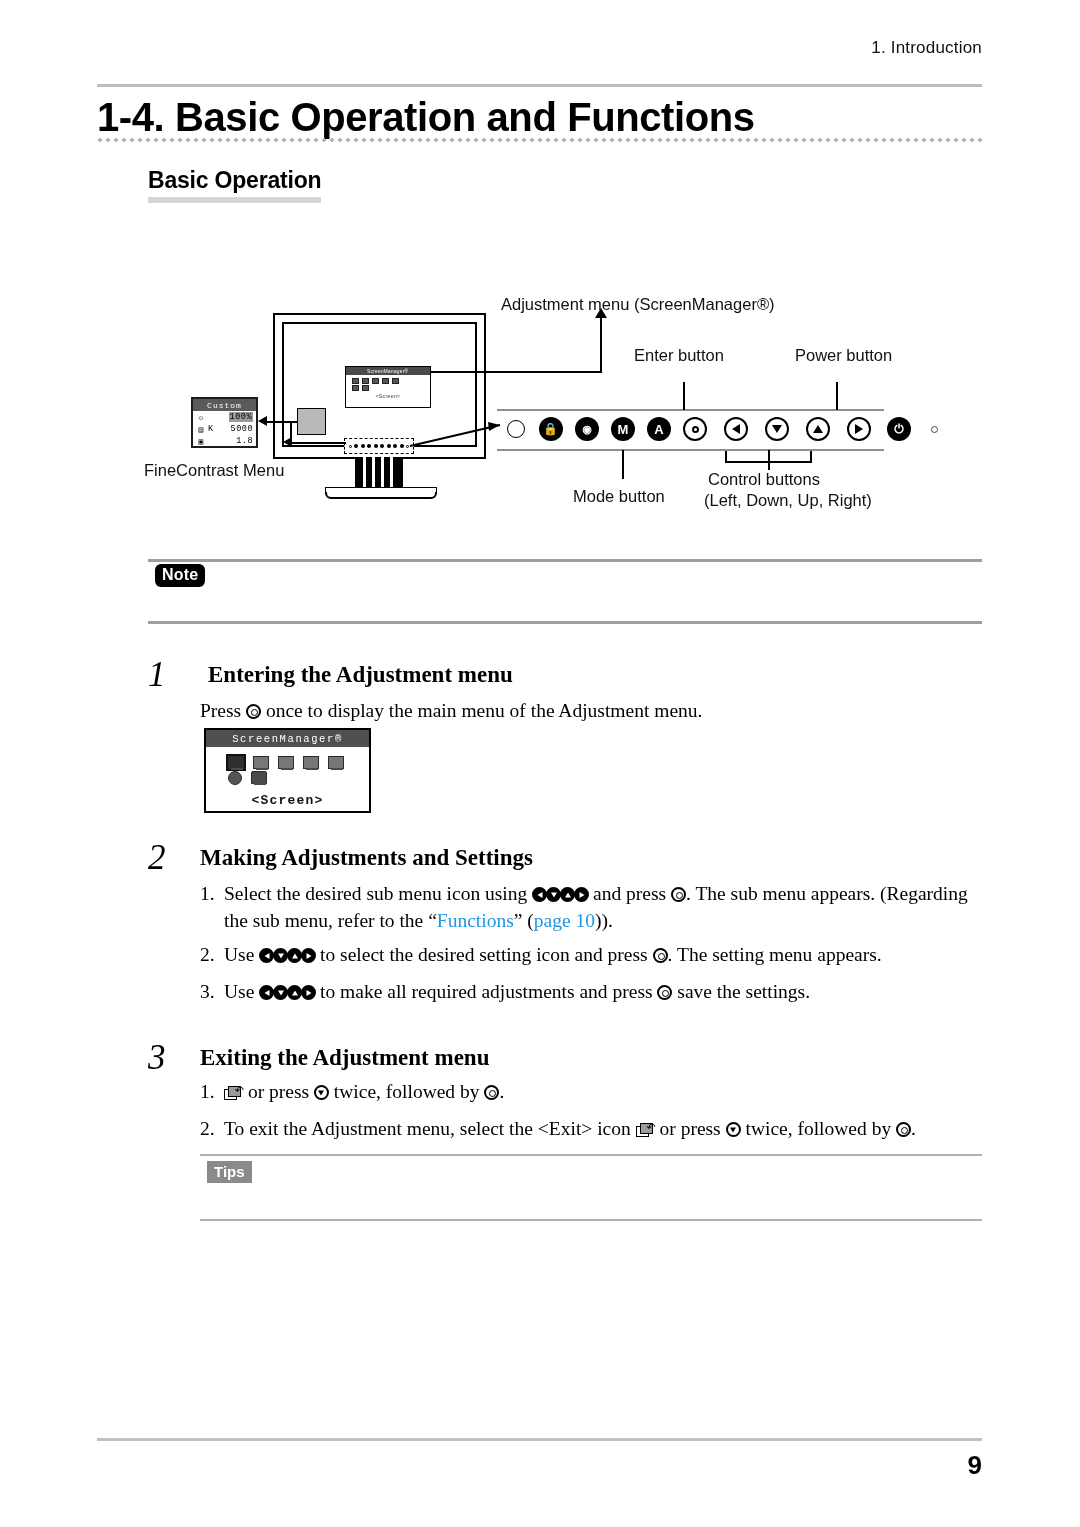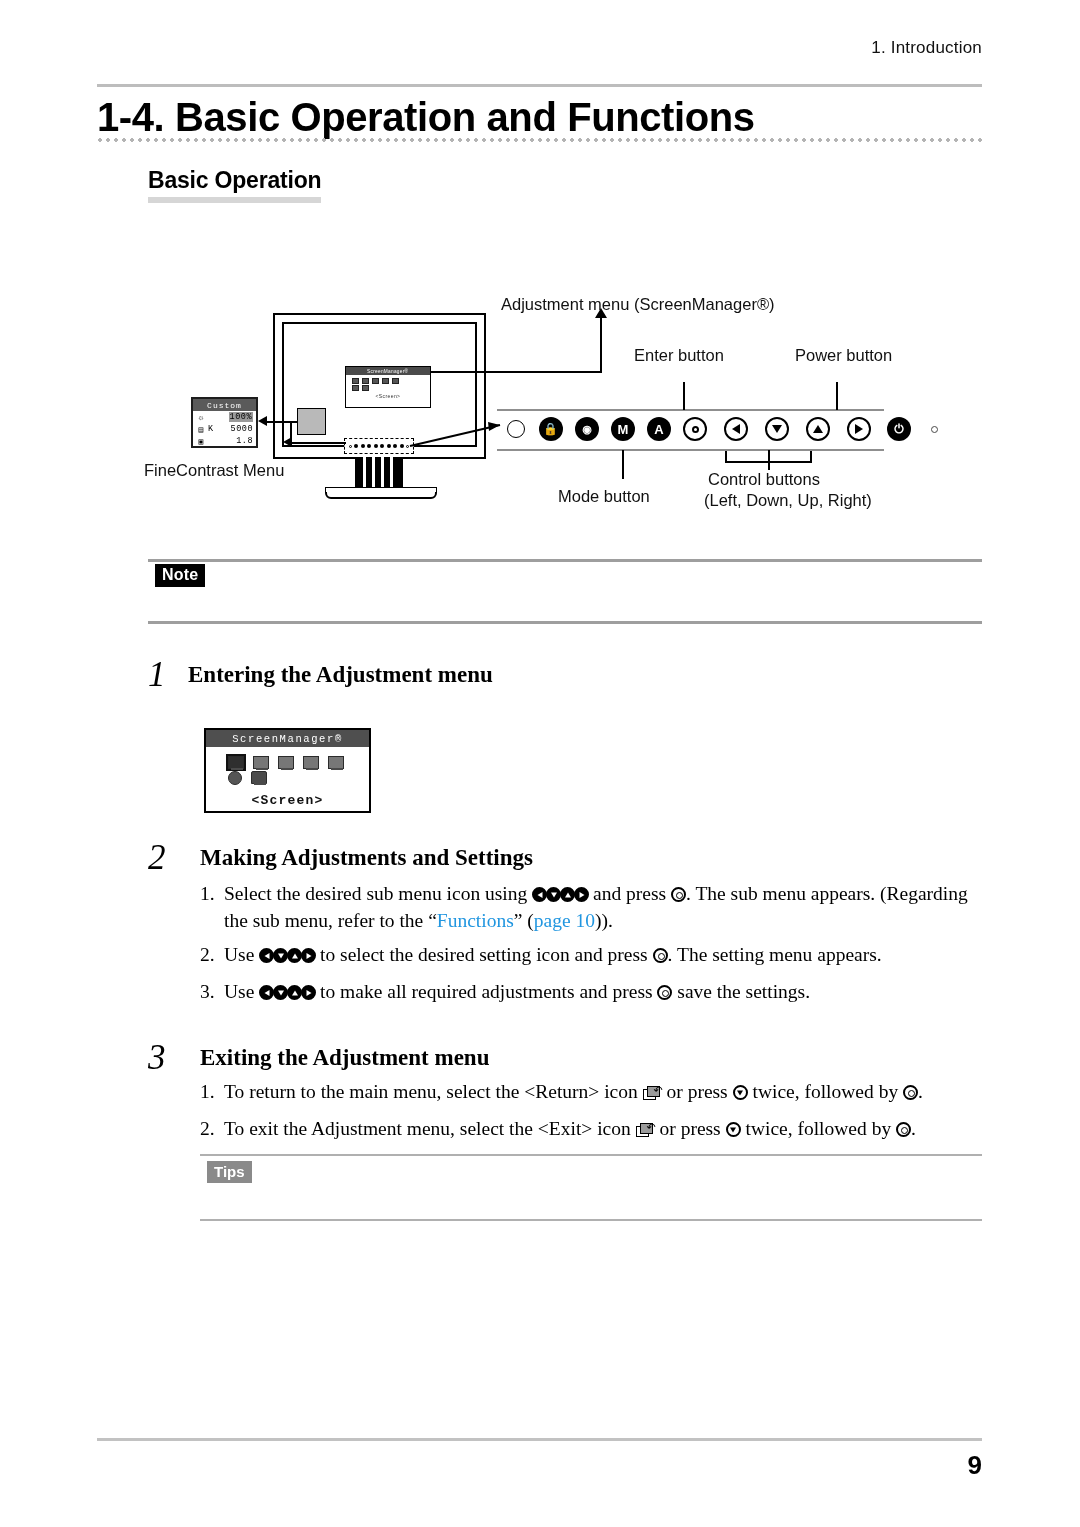--- a/index.html
+++ b/index.html
@@ -149,21 +149,21 @@
   .tri-l { border-top:5px solid transparent; border-bottom:5px solid transparent; border-right:8px solid #000; }
   .tri-r { border-top:5px solid transparent; border-bottom:5px solid transparent; border-left:8px solid #000; }
   .tri-u { border-left:5px solid transparent; border-right:5px solid transparent; border-bottom:8px solid #000; }
   .tri-d { border-left:5px solid transparent; border-right:5px solid transparent; border-top:8px solid #000; }
 
   
   .note-rule-top { position:absolute; left:148px; top:559px; width:834px; height:2.5px; background:#9e9e9e; }
   .note-badge {
     position:absolute; left:155px; top:564px;
     background:#000; color:#fff; font-family:"Liberation Sans", sans-serif;
-    font-weight:bold; font-size:16px; padding:2px 7px 3px 7px; letter-spacing:.2px;
+    font-weight:bold; font-size:16px; padding:2px 7px 3px 7px; letter-spacing:.2px;border-radius:6px;
   }
   .note-text { position:absolute; left:148px; top:593px; width:834px; font-size:19.5px; line-height:26px; }
   .note-rule-bot { position:absolute; left:148px; top:621px; width:834px; height:2.5px; background:#9e9e9e; }
 
   .tips-rule-top { position:absolute; left:200px; top:1154px; width:782px; height:2.2px; background:#b0b0b0; }
   .tips-badge {
     position:absolute; left:207px; top:1161px;
     background:#8a8a8a; color:#fff; font-family:"Liberation Sans", sans-serif;
     font-weight:bold; font-size:15px; padding:2px 7px 3px 7px;
   }
@@ -257,21 +257,21 @@
     <div class="h2">Basic Operation</div>
     <div class="h2-underline"></div>
   </div>
 
 
   <div class="figure">
 
     <div class="lbl" style="left:501px; top:12px;">Adjustment menu (ScreenManager®)</div>
     <div class="lbl" style="left:634px; top:63px;">Enter button</div>
     <div class="lbl" style="left:795px; top:63px;">Power button</div>
-    <div class="lbl" style="left:558px; top:204px;">Mode button</div>
+    <div class="lbl" style="left:573px; top:204px;">Mode button</div>
     <div class="lbl" style="left:708px; top:187px;">Control buttons</div>
     <div class="lbl" style="left:704px; top:208px;">(Left, Down, Up, Right)</div>
     <div class="lbl" style="left:144px; top:178px;">FineContrast Menu</div>
   </div>
 
   <div class="mon-outer"></div>
   <div class="mon-inner"></div>
   <div class="mon-neck">
     <i style="left:8px"></i>
       <i style="left:17px"></i>
@@ -399,21 +399,26 @@
 
   <div class="ln" style="left:725px; top:451px; width:1.8px; height:12px;"></div>
   <div class="ln" style="left:725px; top:461px; width:87px; height:1.8px;"></div>
   <div class="ln" style="left:810px; top:451px; width:1.8px; height:12px;"></div>
 
   <div class="note-rule-top"></div>
   <div class="note-badge">Note</div>
   <div class="note-rule-bot"></div>
 
   <div class="step-num" style="left:148px; top:655px;">1</div>
-  <div class="step-title" style="left:188px; top:662px;">Entering the Adjustment menu</div>
+  <div class="step-title" style="left:208px; top:662px;">Entering the Adjustment menu</div>
+  <div class="step-body" style="left:200px; top:698px; width:700px;">
+    <span>Press</span>
+    <span class="gb enter"></span>
+    <span>once to display the main menu of the Adjustment menu.</span>
+  </div>
 
   <div class="osd-big">
     <div class="ttl">
       <span>ScreenManager®</span>
     </div>
     <div class="row1">
       <span class="mi sel"></span>
       <span class="mi"></span>
       <span class="mi"></span>
       <span class="mi"></span>
@@ -465,21 +470,20 @@
       <span>save the settings.</span>
     </span>
   </div>
 
   <div class="step-num" style="left:148px; top:1038px;">3</div>
   <div class="step-title" style="left:200px; top:1045px;">Exiting the Adjustment menu</div>
 
   <div class="ol-item" style="left:200px; top:1078px; width:782px;">
     <span class="num">1.</span>
     <span class="txt">
-      <span>To return to the main menu, select the &lt;Return&gt; icon</span>
       <span class="ricon"><span class="b1"></span><span class="b2"></span><span class="hook">↶</span></span>
       <span>or press</span>
       <span class="gb hollow-arr"><span class="t d" style="position:absolute;left:50%;top:50%;transform:translate(-50%,-50%);"></span></span>
       <span>twice, followed by</span>
       <span class="gb enter"></span><span>.</span>
     </span>
   </div>
 
   <div class="ol-item" style="left:200px; top:1115px; width:782px;">
     <span class="num">2.</span>

